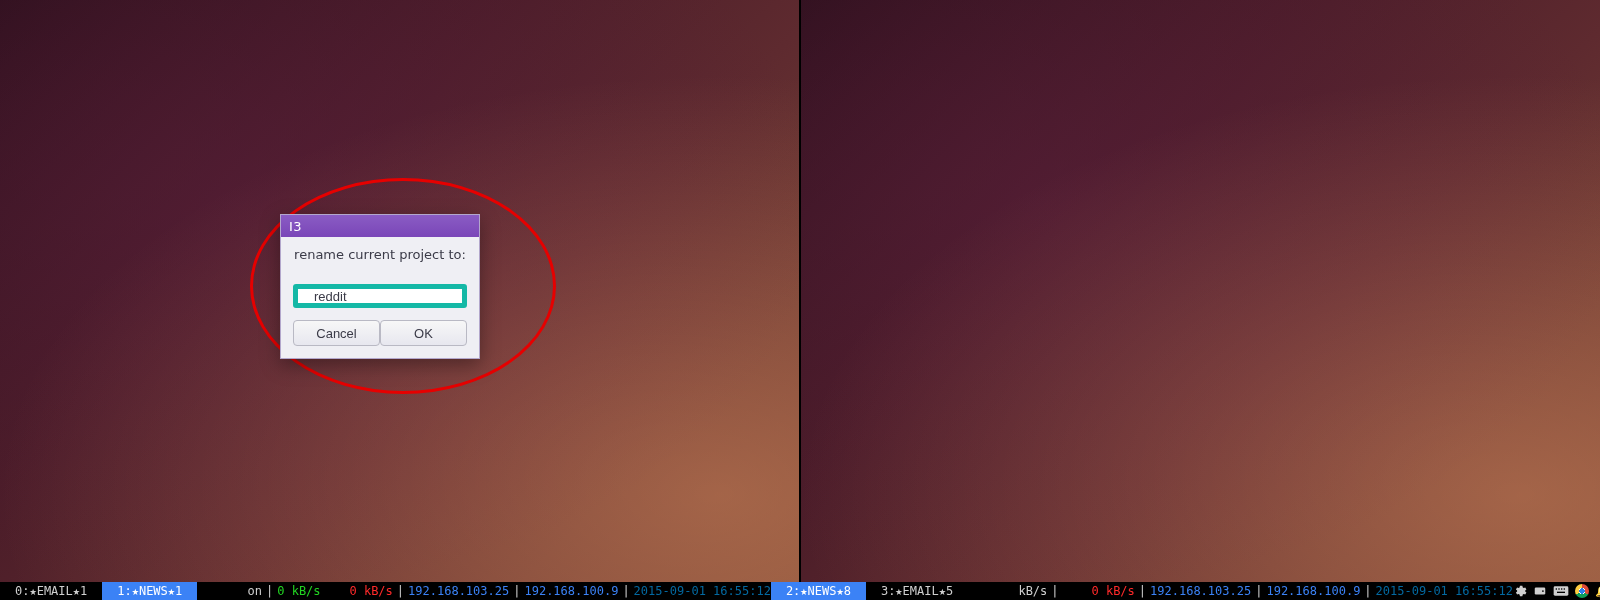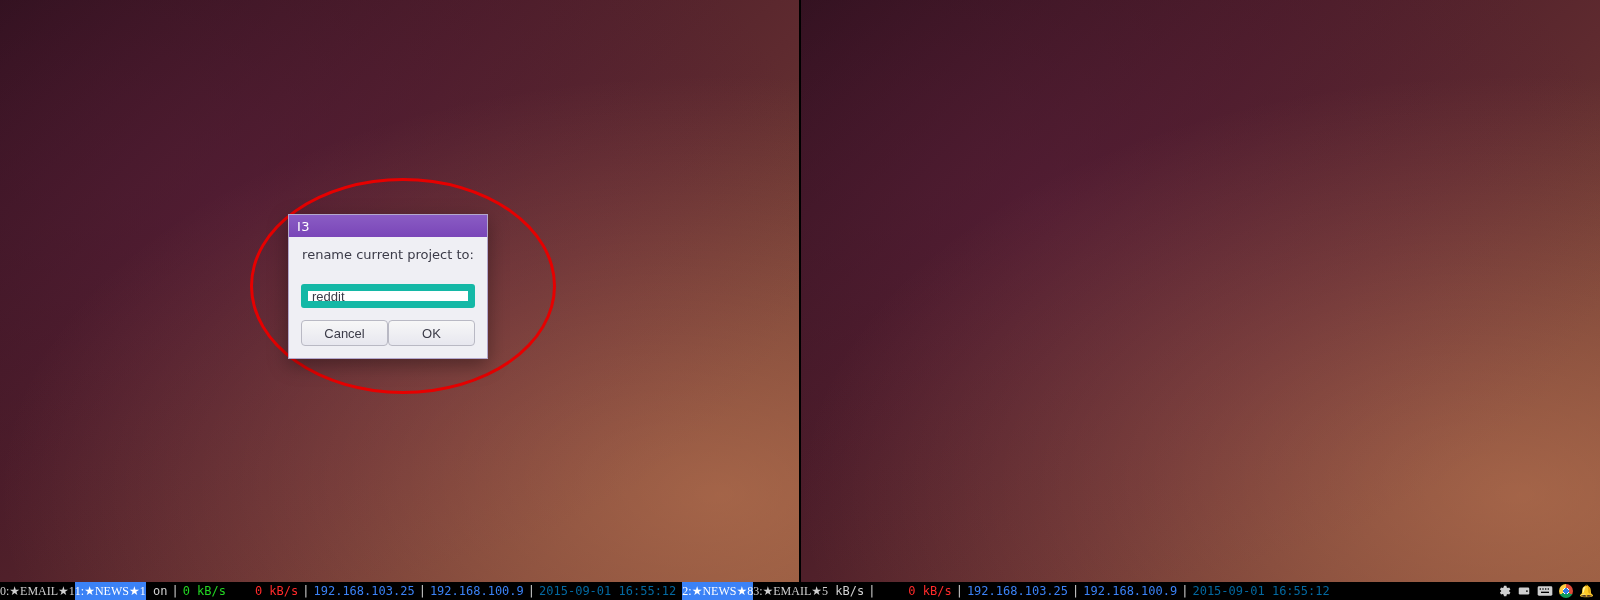--- a/index.html
+++ b/index.html
@@ -80,25 +80,25 @@
   .dlg-label {
     color: #3b3b48;
     font-size: 13px;
     margin-bottom: 22px;
     text-align: center;
   }
   .dlg-input {
     width: 100%;
     box-sizing: border-box;
     height: 24px;
-    padding: 2px 4px;
+    padding: 2px 16px;
     font-size: 13px;
     color: #3b3b48;
     background: #fff;
-    border: 7px solid #14b8a6;
+    border: 5px solid #14b8a6;
     border-radius: 3px;
     outline: none;
   }
   .dlg-buttons {
     display: flex;
     justify-content: space-between;
     margin-top: 12px;
   }
   .dlg-btn {
     flex: 1;
@@ -106,34 +106,33 @@
     font-size: 13px;
     color: #3b3b48;
     background: linear-gradient(#f7f7f7, #e7e7ef);
     border: 1px solid #b9b9c4;
     border-radius: 4px;
     cursor: pointer;
   }
 
   
   .ws {
-    padding: 0 0;
+    padding: 0 15px;
     color: #cfcfcf;
-    font-family: Liberation Serif, serif;
   }
   .ws.active {
     background: #3b82f6;
     color: #fff;
   }
   .sep { color: #cfcfcf; padding: 0 4px; }
   .kbs-green { color: #22d422; }
   .kbs-red   { color: #ff2a2a; }
   .ip        { color: #3b82f6; }
   .clock     { color: #0369a1; }
-  .muted     { color: #cfcfcf; }
+  .muted     { color: #cfcfcf; padding-left: 43px; }
 
   .tray {
     margin-left: auto;
     display: flex;
     align-items: center;
     gap: 6px;
     padding-right: 6px;
     color: #cfcfcf;
   }
   .tray svg { display: block; }
@@ -147,21 +146,21 @@
 </style>
 </head>
 <body>
 
 <div class="desktops">
 
   <div class="desk">
 
     <div class="annot-ellipse" style="left:250px; top:178px; width:300px; height:210px;"></div>
 
-    <div class="dlg" style="left:288px; top:214px;">
+    <div class="dlg" style="left:280px; top:214px;">
       <div class="dlg-title">I3</div>
       <div class="dlg-body">
         <div class="dlg-label">rename current project to:</div>
         <input class="dlg-input" type="text" value="reddit" style="">
         <div class="dlg-buttons">
           <button class="dlg-btn">Cancel</button>
           <button class="dlg-btn">OK</button>
         </div>
       </div>
     </div>

